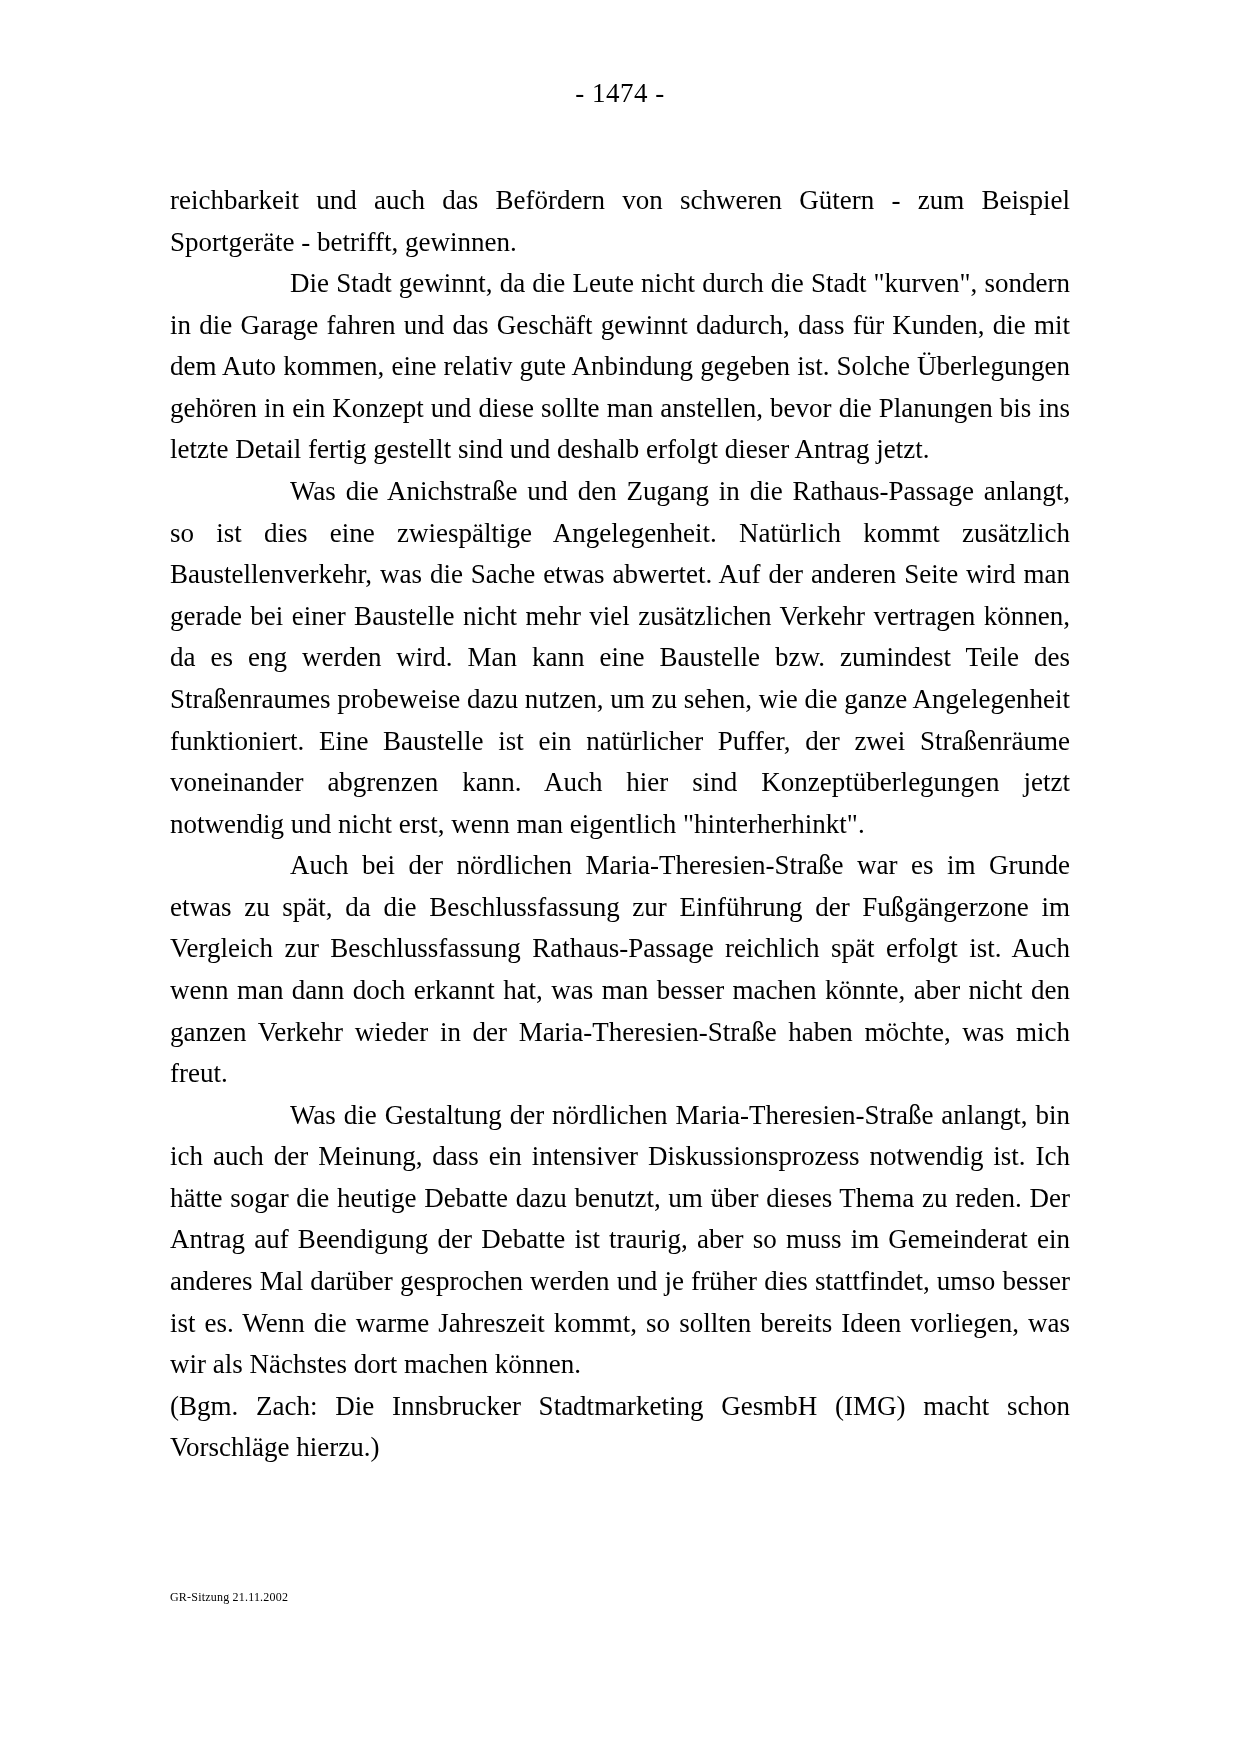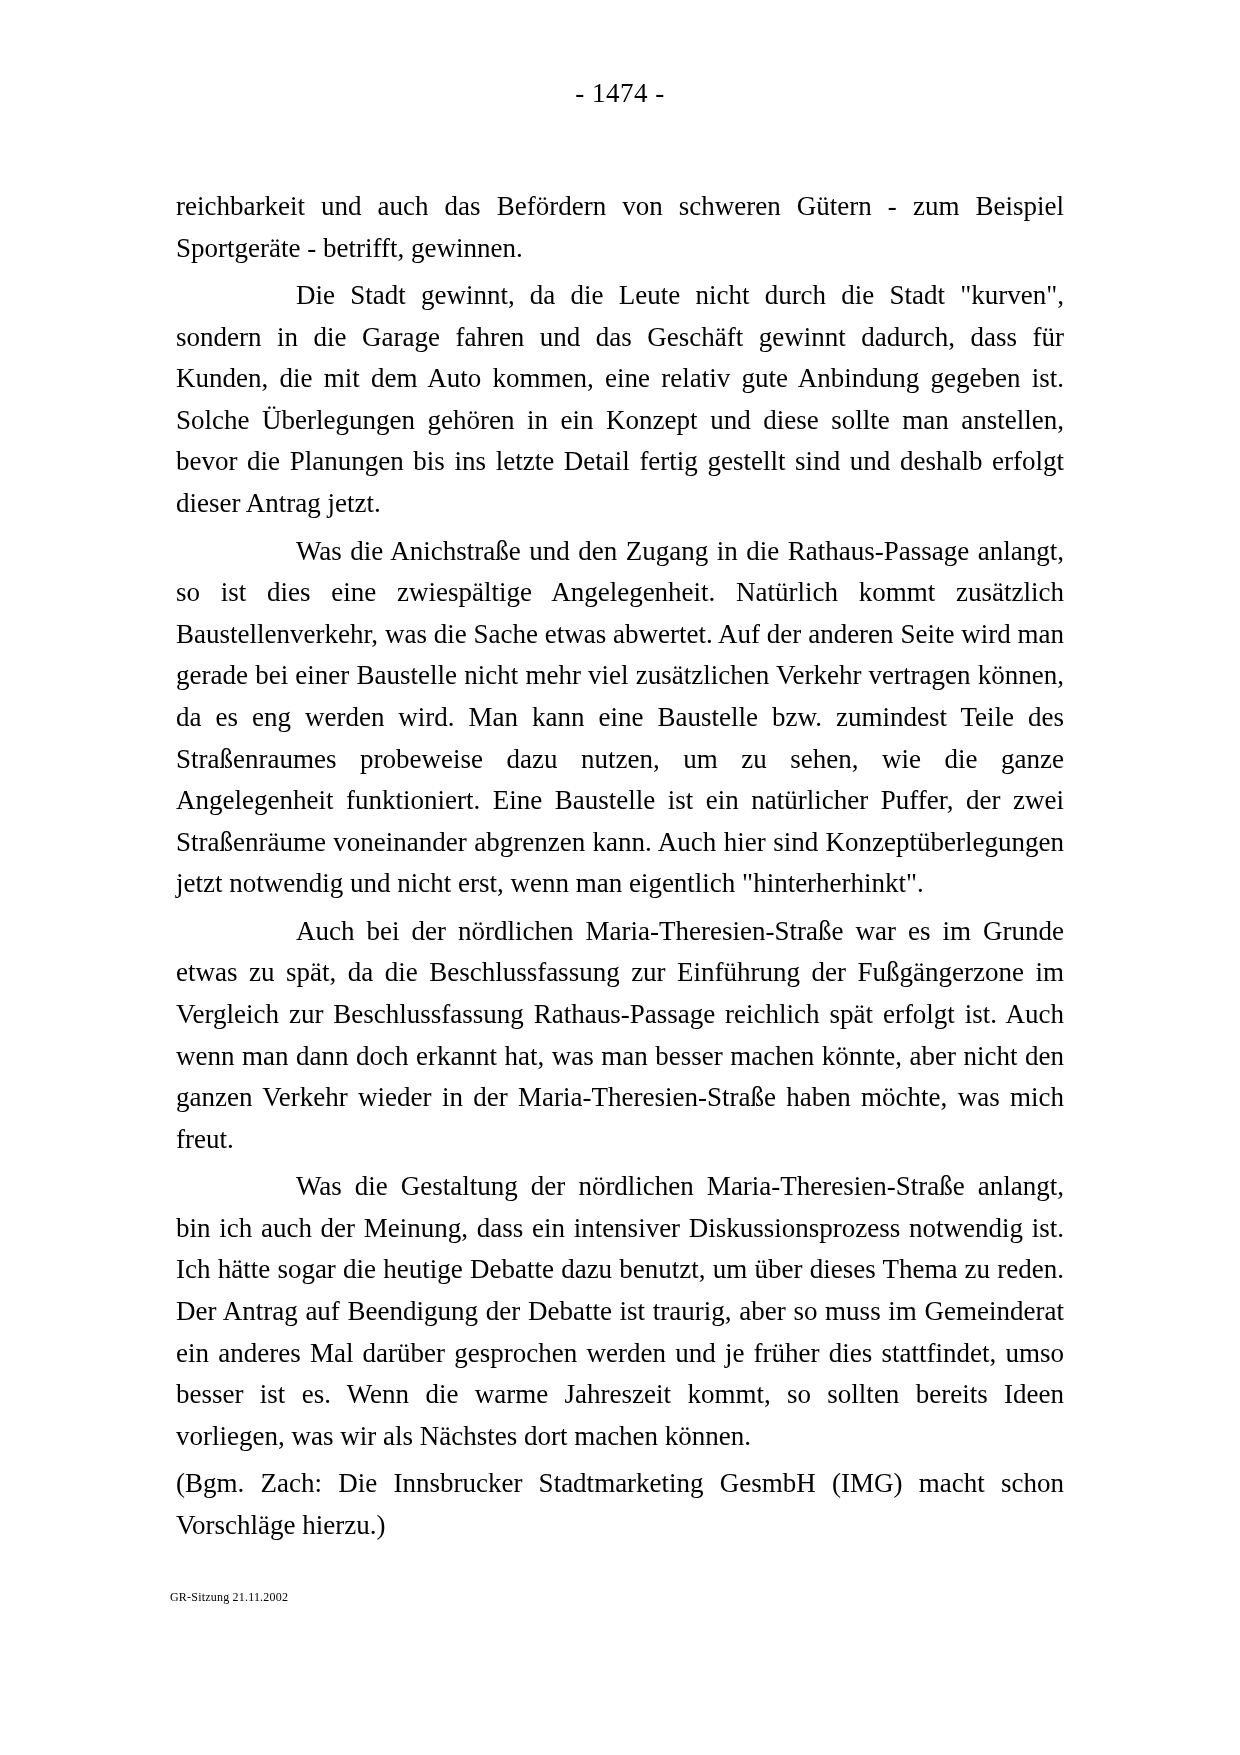--- a/index.html
+++ b/index.html
@@ -36,21 +36,21 @@
     position: absolute;
     top: 180px;
     left: 170px;
     width: 900px;
     font-size: 27px;
     line-height: 1.54;
     text-align: justify;
     text-justify: inter-word;
   }
   .body-text p {
-    margin: 6px;
+    margin: 0;
     text-align: justify;
   }
   .indent {
     text-indent: 120px;
   }
   .no-justify {
     text-align: center;
   }
   .footer {
     position: absolute;

